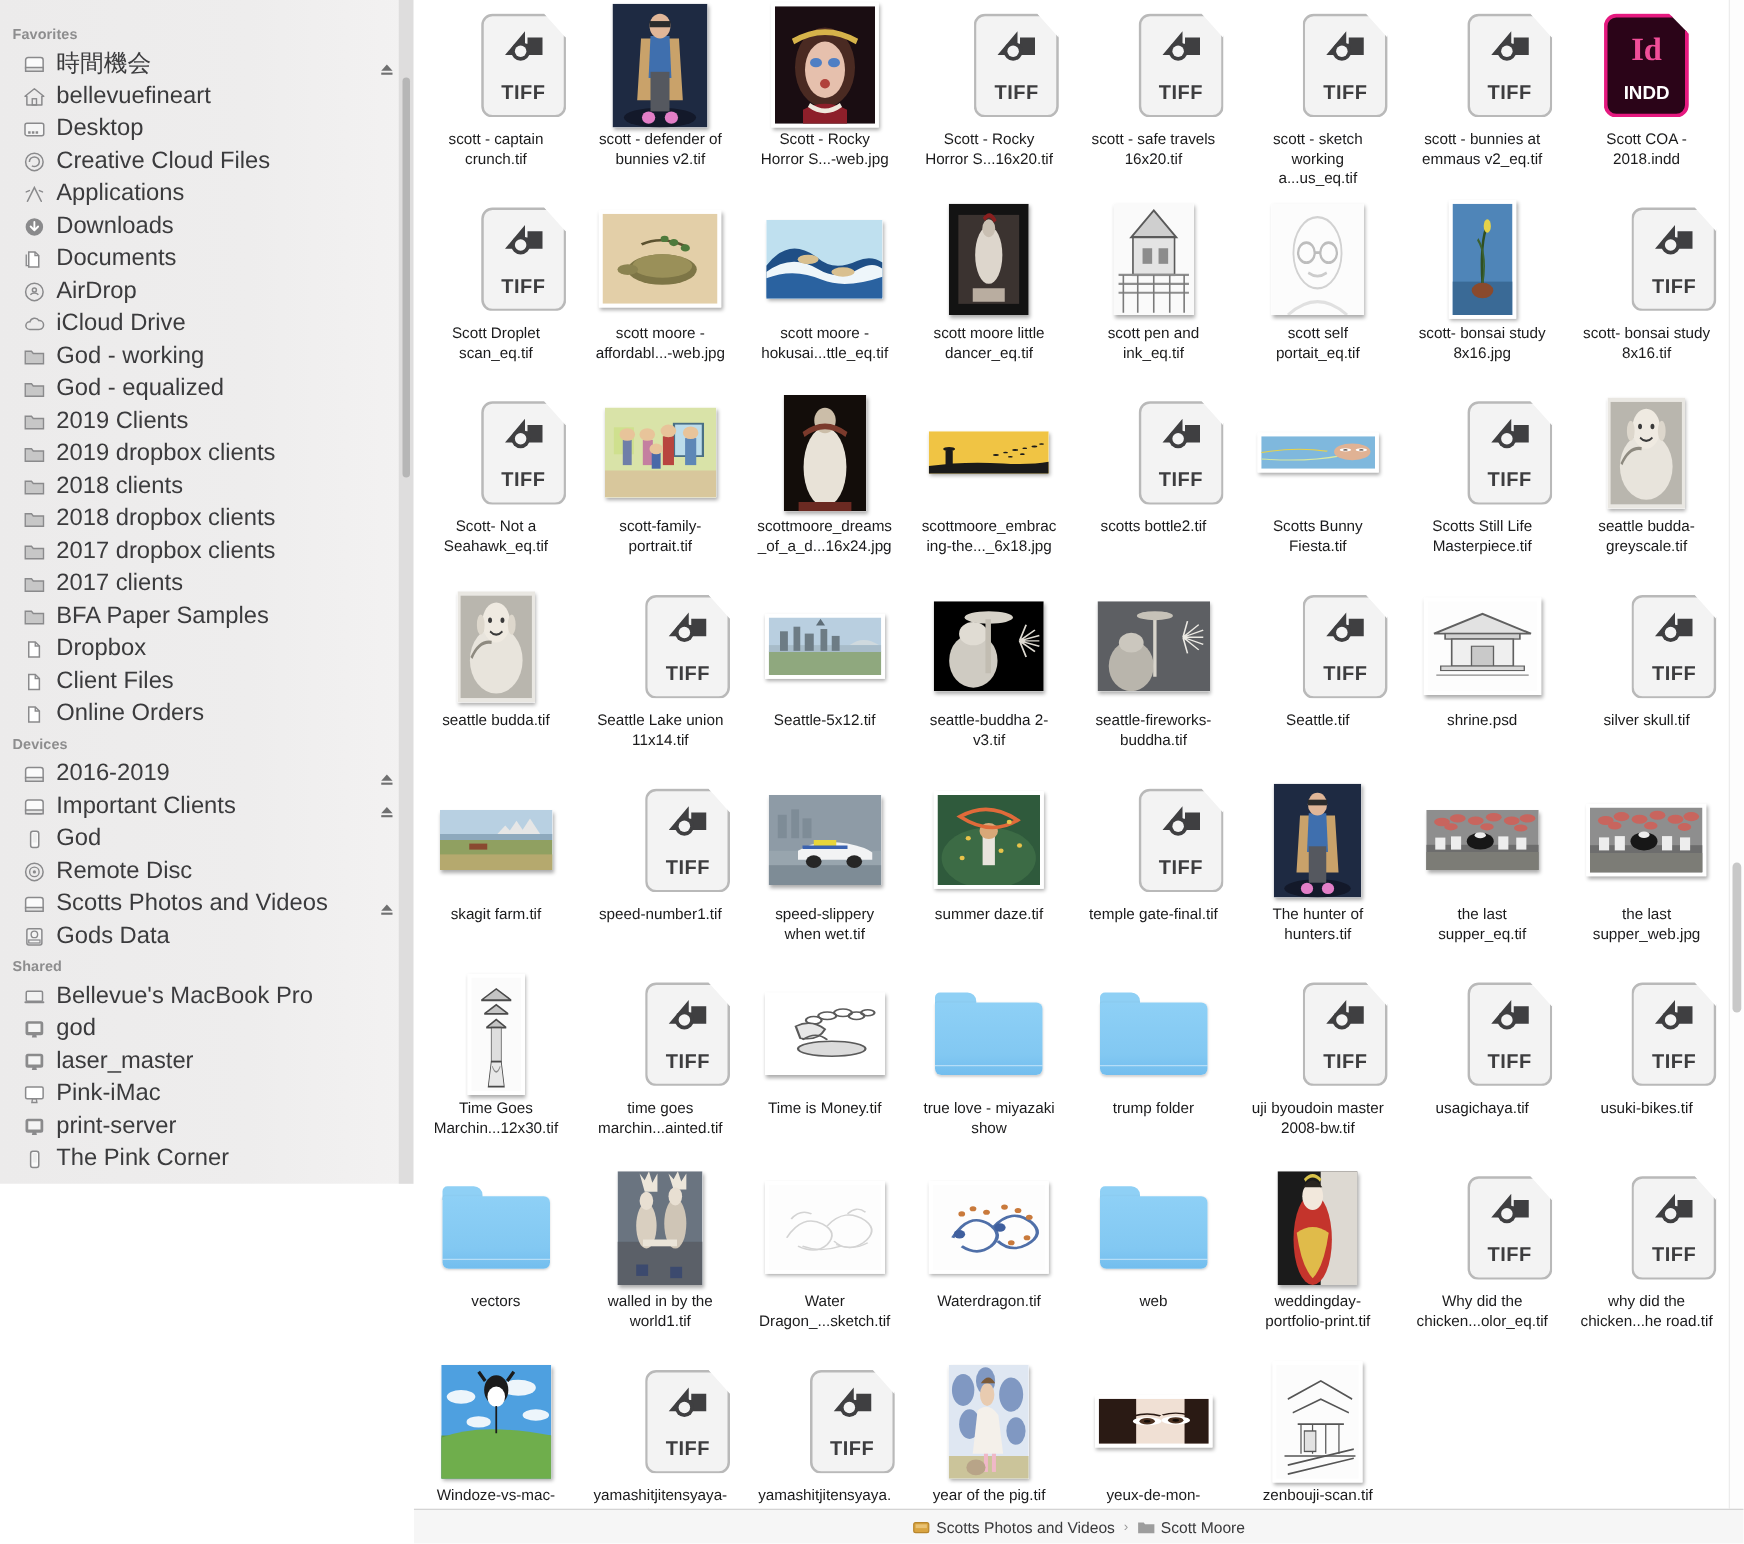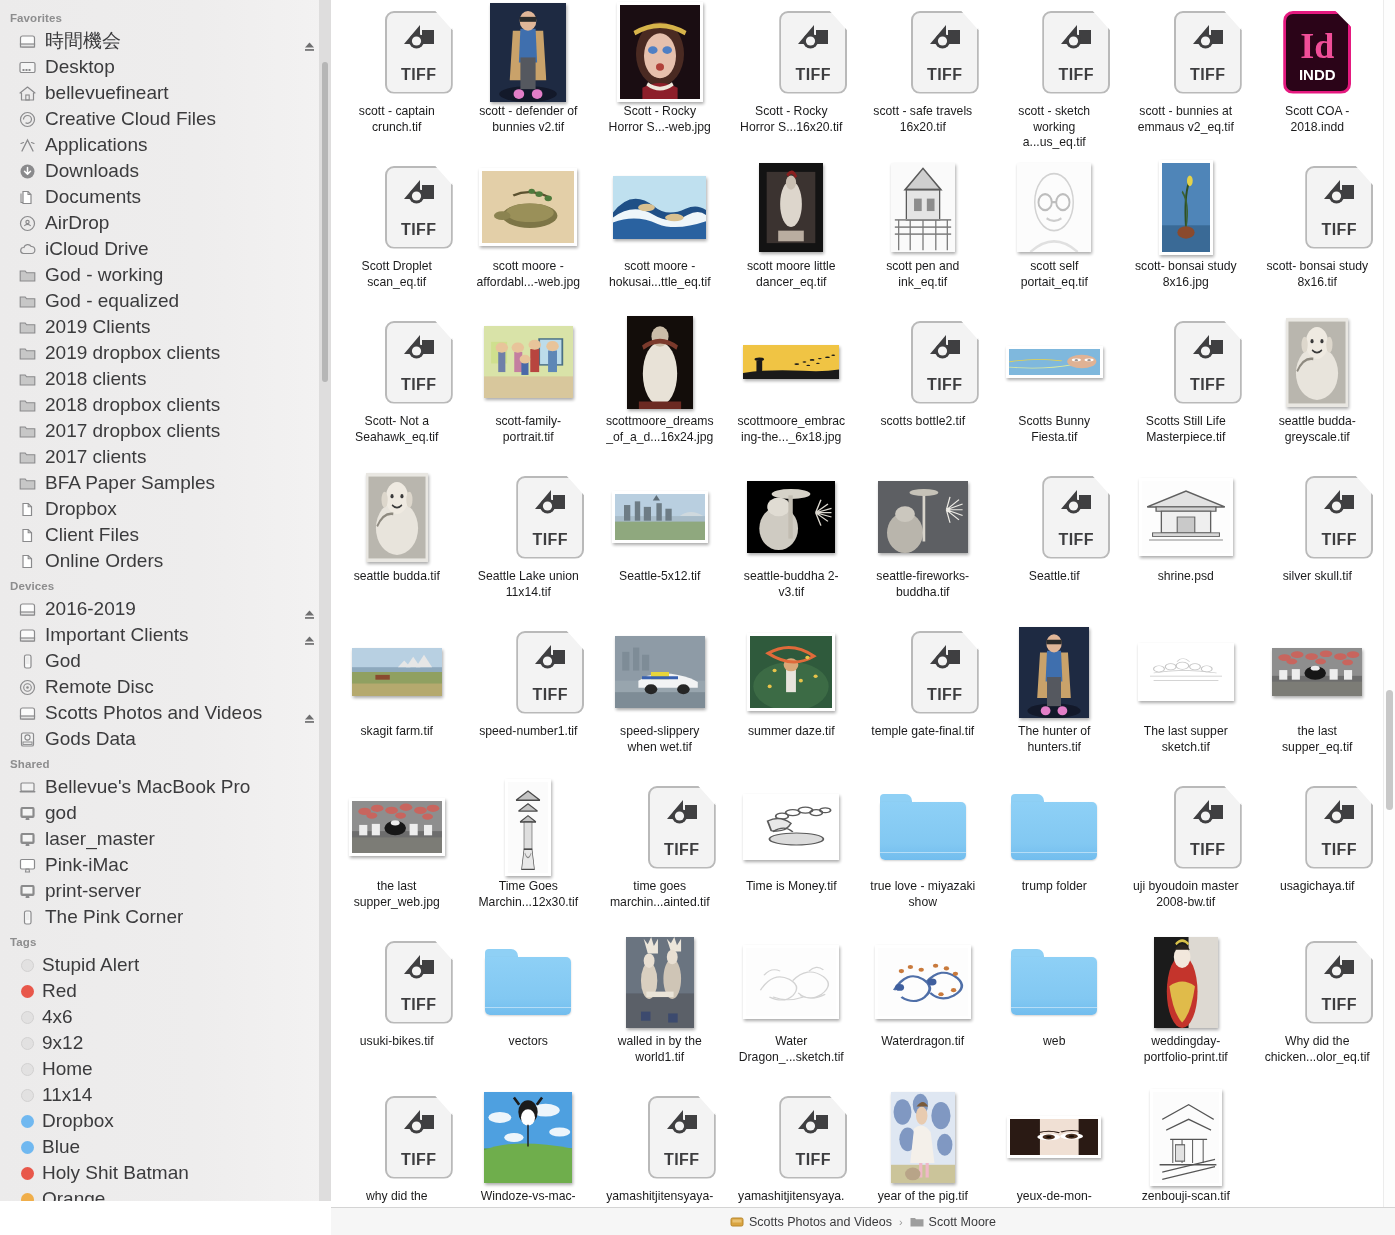--- a/index.html
+++ b/index.html
@@ -6,23 +6,23 @@
   html,body{
     width:1395px; height:1235px; overflow:hidden;
     font-family:"Liberation Sans", sans-serif;
     -webkit-font-smoothing:antialiased;
     background:#ffffff;
   }
   .window{ position:relative; width:1395px; height:1235px; display:flex; }
 
   
   .sidebar{
-    width:331px; height:1201px; flex:0 0 331px;
+    width:331px; height:947px; flex:0 0 331px;
     background:linear-gradient(to right,#ecebeb 0%,#eeeded 60%,#f3f2f2 100%);
-    padding-top:6px;
+    padding-top:16px;
     position:relative;
     overflow:hidden;
   }
   .sb-section{
     font-size:11.5px; font-weight:bold; color:#8d8d8e;
     padding:6px 0 4px 10px; letter-spacing:.1px;
   }
   .sb-item{
     height:26px; display:flex; align-items:center;
     padding-left:18px; padding-right:10px;
@@ -97,21 +97,21 @@
   
   .indd{
     width:68px; height:83px; position:relative;
     background:#2b0418;
     border:3px solid #e5197f;
     border-radius:10px;
     clip-path:polygon(0 0, 76% 0, 100% 20%, 100% 100%, 0 100%);
   }
   .indd .id{
     position:absolute; left:0; right:0; top:11px; text-align:center;
-    font-size:36px; font-weight:bold; color:#f04e98;
+    font-size:26px; font-weight:bold; color:#f04e98;
     font-family:"Liberation Serif", serif;
   }
   .indd .ext2{
     position:absolute; left:0; right:0; bottom:8px; text-align:center;
     font-size:15px; font-weight:bold; color:#ffffff;
   }
 
   
   .folder{ width:86px; height:66px; position:relative; }
   .folder .tab{
@@ -171,33 +171,33 @@
               <rect x="2.5" y="12" width="14" height="3" fill="#e3e3e3" stroke="#8a8a8c" stroke-width="1.2"></rect>
             </svg></span>
           <span class="lbl">時間機会</span>
           <span class="eject"><svg viewBox="0 0 11 11" width="11" height="11">
               <path d="M5.5 1 L10 6 H1 Z" fill="#6f6f70"></path>
               <rect x="1" y="7.6" width="9" height="1.7" fill="#6f6f70"></rect>
             </svg></span>
         </div>
         <div class="sb-item">
           <span class="ic"><svg width="19" height="19" viewBox="0 0 19 19">
+              <path d="M9.5 3 L17 9 H15.5 V16 H3.5 V9 H2 Z" fill="none" stroke="#8a8a8c" stroke-width="1.2" stroke-linejoin="round"></path>
+              <rect x="7.8" y="11" width="3.4" height="5" fill="none" stroke="#8a8a8c" stroke-width="1.1"></rect>
+            </svg></span>
+          <span class="lbl">bellevuefineart</span>
+        </div>
+        <div class="sb-item">
+          <span class="ic"><svg width="19" height="19" viewBox="0 0 19 19">
               <rect x="2" y="4.5" width="15" height="10" rx="1.6" fill="#f5f5f5" stroke="#8a8a8c" stroke-width="1.2"></rect>
               <rect x="4.5" y="11" width="2" height="2" fill="#8a8a8c"></rect>
               <rect x="7.5" y="11" width="2" height="2" fill="#8a8a8c"></rect>
               <rect x="10.5" y="11" width="2" height="2" fill="#8a8a8c"></rect>
             </svg></span>
           <span class="lbl">Desktop</span>
-        </div>
-        <div class="sb-item">
-          <span class="ic"><svg width="19" height="19" viewBox="0 0 19 19">
-              <path d="M9.5 3 L17 9 H15.5 V16 H3.5 V9 H2 Z" fill="none" stroke="#8a8a8c" stroke-width="1.2" stroke-linejoin="round"></path>
-              <rect x="7.8" y="11" width="3.4" height="5" fill="none" stroke="#8a8a8c" stroke-width="1.1"></rect>
-            </svg></span>
-          <span class="lbl">bellevuefineart</span>
         </div>
         <div class="sb-item">
           <span class="ic"><svg width="19" height="19" viewBox="0 0 19 19">
               <circle cx="9.5" cy="9.5" r="7" fill="none" stroke="#8a8a8c" stroke-width="1.2"></circle>
               <path d="M5.5 9.5 a4 4 0 0 1 8 0 a4 4 0 0 1 -6 3.2" fill="none" stroke="#8a8a8c" stroke-width="1.2"></path>
             </svg></span>
           <span class="lbl">Creative Cloud Files</span>
         </div>
         <div class="sb-item">
           <span class="ic"><svg width="19" height="19" viewBox="0 0 19 19">
@@ -1086,40 +1086,20 @@
                 <path d="M40 26 L60 26 L62 60 L38 60 Z" fill="#3f6fae"></path>
                 <rect x="40" y="55" width="20" height="32" fill="#55585f"></rect>
                 <ellipse cx="50" cy="18" rx="11" ry="10" fill="#e0b698"></ellipse>
                 <rect x="39" y="14" width="22" height="5" fill="#2b2b2b"></rect>
                 <ellipse cx="38" cy="92" rx="7" ry="5" fill="#e37fc8"></ellipse>
                 <ellipse cx="62" cy="92" rx="7" ry="5" fill="#e37fc8"></ellipse>
               </svg>
             </div>
           </div>
           <div class="fname">The hunter of hunters.tif</div>
-        </div>
-        <div class="cell">
-          <div class="thumbwrap">
-            <div class="photo matte">
-              <svg width="90" height="52" viewBox="0 0 100 100" preserveAspectRatio="none" style="display:block;background:#fff">
-                <rect width="100" height="100" fill="#fff"></rect>
-                <g stroke="#c6c6c6" stroke-width="1.3" fill="none">
-                  <circle cx="20" cy="44" r="6"></circle>
-                  <circle cx="33" cy="40" r="6"></circle>
-                  <circle cx="46" cy="38" r="7"></circle>
-                  <circle cx="60" cy="40" r="6"></circle>
-                  <circle cx="73" cy="44" r="6"></circle>
-                  <path d="M10 58 h80 M14 66 h72"></path>
-                  <path d="M14 52 q32 -10 70 0"></path>
-                </g>
-                <path d="M40 30 q6 -12 14 0" stroke="#cdcdcd" stroke-width="1.3" fill="none"></path>
-              </svg>
-            </div>
-          </div>
-          <div class="fname">The last supper sketch.tif</div>
         </div>
         <div class="cell">
           <div class="thumbwrap">
             <div class="photo">
               <svg width="90" height="48" viewBox="0 0 100 100" preserveAspectRatio="none" style="display:block;background:#fff">
                 <rect width="100" height="100" fill="#8e8e8e"></rect>
                 <rect y="58" width="100" height="42" fill="#6d6d6d"></rect>
                 <g fill="#c8655e">
                   <circle cx="14" cy="20" r="7"></circle>
                   <circle cx="28" cy="14" r="7"></circle>

